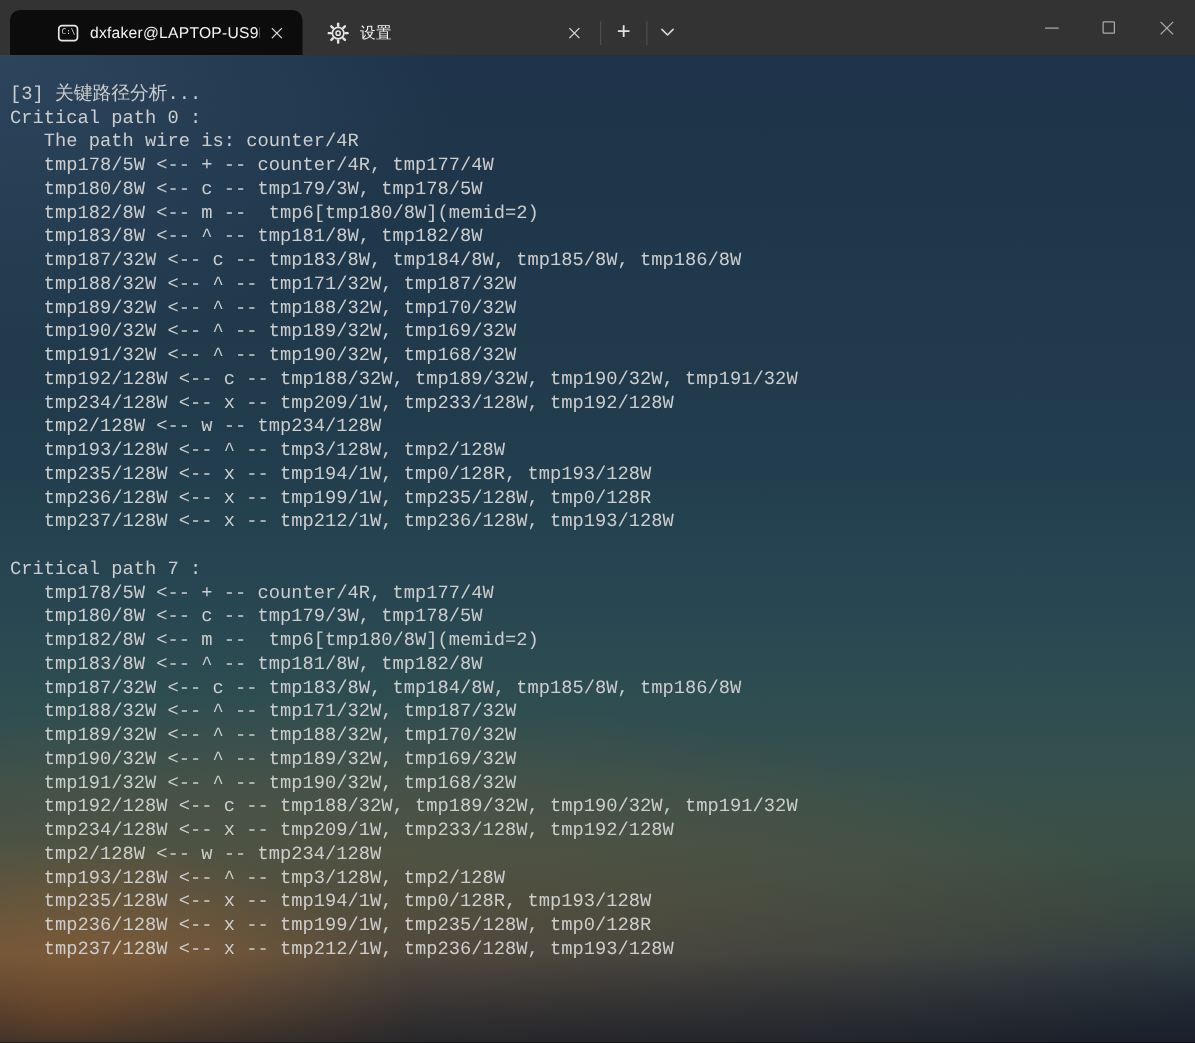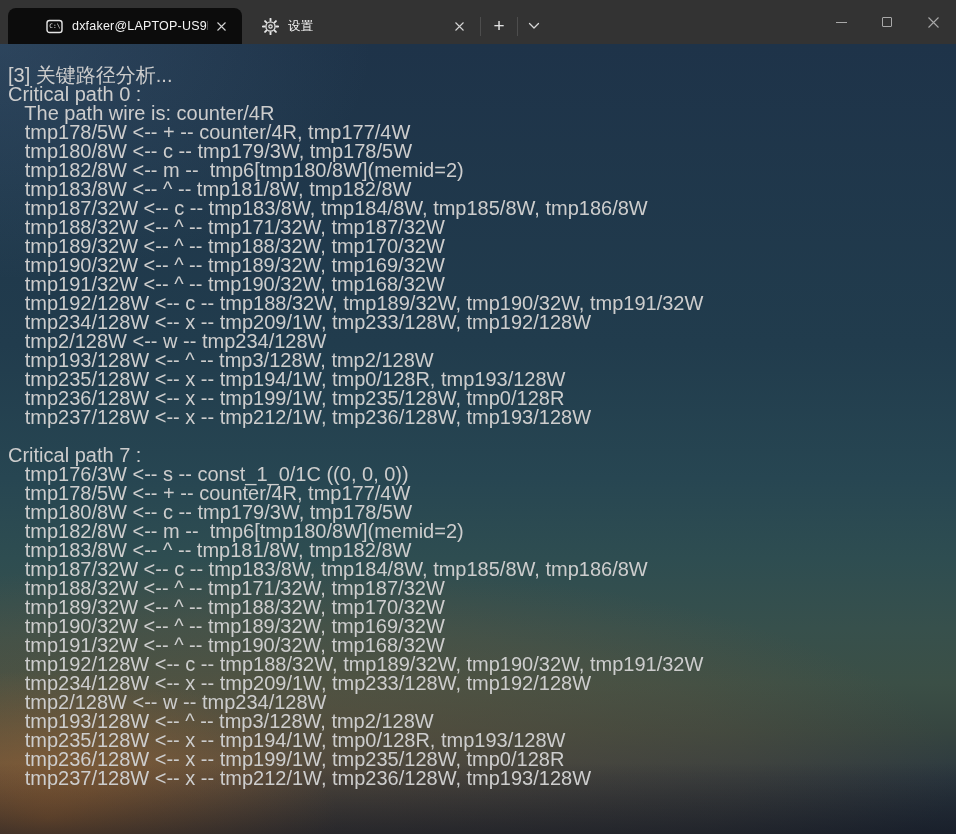--- a/index.html
+++ b/index.html
@@ -56,22 +56,22 @@
     flex: 1; position: relative; overflow: hidden;
     background:
       linear-gradient(to top, rgba(16,20,30,0.55) 0%, rgba(16,20,30,0.0) 9%),
       radial-gradient(ellipse 42% 26% at 5% 98%, rgba(208,122,44,0.55) 0%, rgba(168,108,52,0.30) 45%, rgba(0,0,0,0) 72%),
       radial-gradient(ellipse 95% 34% at 26% 92%, rgba(122,90,58,0.50) 0%, rgba(112,88,60,0.24) 55%, rgba(0,0,0,0) 78%),
       radial-gradient(ellipse 65% 50% at 0% 0%, rgba(96,130,162,0.22) 0%, rgba(0,0,0,0) 60%),
       linear-gradient(180deg, #1e3349 0%, #213c4d 38%, #274652 55%, #2e4d51 65%, #37504c 74%, #3b4f46 81%, #364540 87%, #2c3840 93%, #242e3b 100%);
   }
   .tlines {
     position: absolute; top: 22px; left: 8px; right: 0;
-    font-family: Liberation Sans, sans-serif;
-    font-size: 20px; line-height: 19px; color: #cdcdcd;
+    font-family: Liberation Mono, monospace;
+    font-size: 15px; line-height: 19px; color: #cdcdcd;
   }
   .tline { white-space: pre; height: 19px; }
 
   .icon-stroke { stroke: #e6e6e6; fill: none; stroke-linecap: round; }
 </style>
 </head>
 <body>
 
 <div class="window">
 
@@ -163,21 +163,20 @@
         <div class="tline">   tmp191/32W &lt;-- ^ -- tmp190/32W, tmp168/32W</div>
         <div class="tline">   tmp192/128W &lt;-- c -- tmp188/32W, tmp189/32W, tmp190/32W, tmp191/32W</div>
         <div class="tline">   tmp234/128W &lt;-- x -- tmp209/1W, tmp233/128W, tmp192/128W</div>
         <div class="tline">   tmp2/128W &lt;-- w -- tmp234/128W</div>
         <div class="tline">   tmp193/128W &lt;-- ^ -- tmp3/128W, tmp2/128W</div>
         <div class="tline">   tmp235/128W &lt;-- x -- tmp194/1W, tmp0/128R, tmp193/128W</div>
         <div class="tline">   tmp236/128W &lt;-- x -- tmp199/1W, tmp235/128W, tmp0/128R</div>
         <div class="tline">   tmp237/128W &lt;-- x -- tmp212/1W, tmp236/128W, tmp193/128W</div>
         <div class="tline"></div>
         <div class="tline">Critical path 7 :</div>
-        <div class="tline">   tmp176/3W &lt;-- s -- const_1_0/1C ((0, 0, 0))</div>
         <div class="tline">   tmp178/5W &lt;-- + -- counter/4R, tmp177/4W</div>
         <div class="tline">   tmp180/8W &lt;-- c -- tmp179/3W, tmp178/5W</div>
         <div class="tline">   tmp182/8W &lt;-- m --  tmp6[tmp180/8W](memid=2)</div>
         <div class="tline">   tmp183/8W &lt;-- ^ -- tmp181/8W, tmp182/8W</div>
         <div class="tline">   tmp187/32W &lt;-- c -- tmp183/8W, tmp184/8W, tmp185/8W, tmp186/8W</div>
         <div class="tline">   tmp188/32W &lt;-- ^ -- tmp171/32W, tmp187/32W</div>
         <div class="tline">   tmp189/32W &lt;-- ^ -- tmp188/32W, tmp170/32W</div>
         <div class="tline">   tmp190/32W &lt;-- ^ -- tmp189/32W, tmp169/32W</div>
         <div class="tline">   tmp191/32W &lt;-- ^ -- tmp190/32W, tmp168/32W</div>
         <div class="tline">   tmp192/128W &lt;-- c -- tmp188/32W, tmp189/32W, tmp190/32W, tmp191/32W</div>

